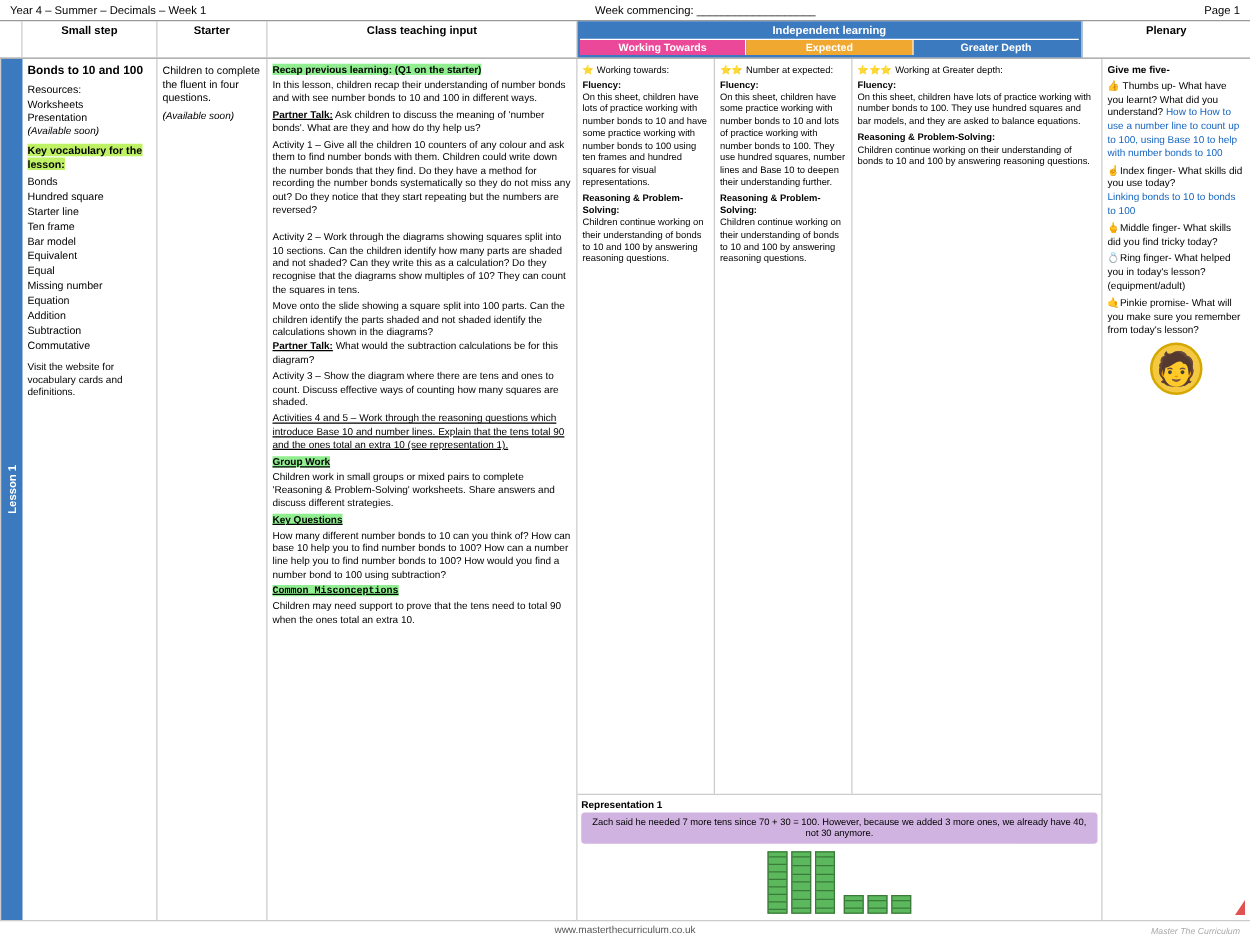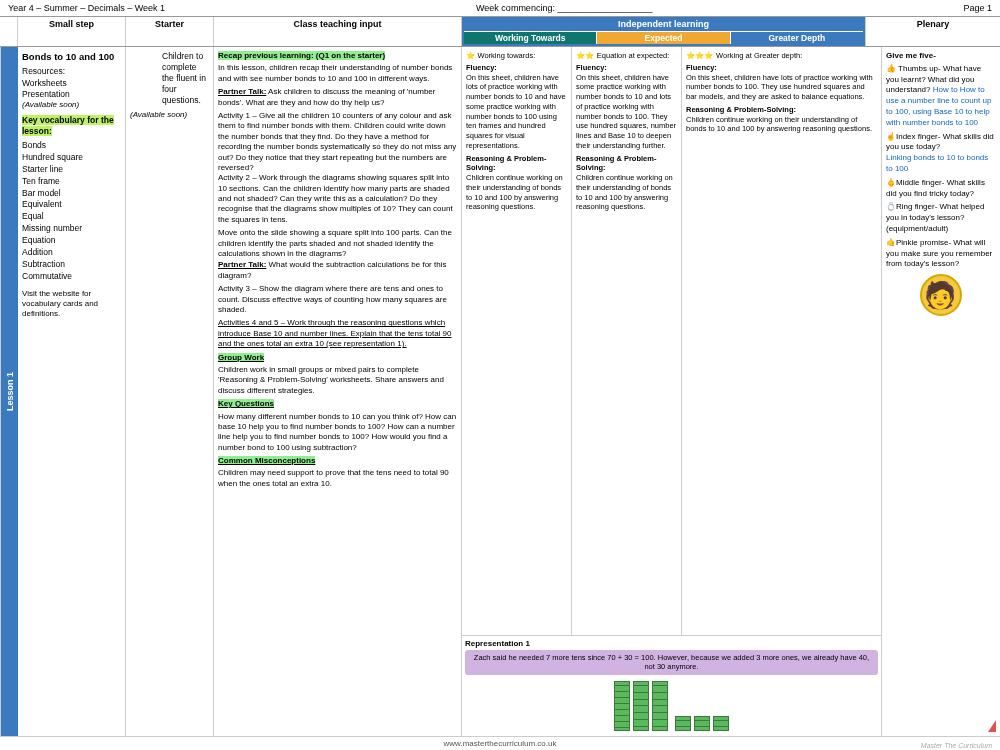--- a/index.html
+++ b/index.html
@@ -25,21 +25,21 @@
 
   <div style="display:flex; border-bottom:1px solid #999;">
     <div style="width:18px; border-right:1px solid #ccc;"></div>
     <div style="width:108px; text-align:center; font-weight:bold; font-size:9px; padding:2px; border-right:1px solid #ccc;">Small step</div>
     <div style="width:88px; text-align:center; font-weight:bold; font-size:9px; padding:2px; border-right:1px solid #ccc;">Starter</div>
     <div style="width:248px; text-align:center; font-weight:bold; font-size:9px; padding:2px; border-right:1px solid #ccc;">Class teaching input</div>
     <div style="flex:1; text-align:center; font-weight:bold; font-size:9px; padding:2px; border-right:1px solid #ccc; background:#3c7abf; color:white;">
       <span>Independent learning</span>
       
       <div style="display:flex; border-top:1px solid #fff; margin-top:2px;">
-        <div style="flex:1; background:#0f766e; color:white; font-size:8.5px; padding:1px; border-right:1px solid #fff;">Working Towards</div>
+        <div style="flex:1; background:#ec4899; color:white; font-size:8.5px; padding:1px; border-right:1px solid #fff;">Working Towards</div>
         <div style="flex:1; background:#f0a830; color:white; font-size:8.5px; padding:1px; border-right:1px solid #fff;">Expected</div>
         <div style="flex:1; background:#3c7abf; color:white; font-size:8.5px; padding:1px;">Greater Depth</div>
       </div>
     </div>
     <div style="width:134px; text-align:center; font-weight:bold; font-size:9px; padding:2px;">Plenary</div>
   </div>
 
   <div style="display:flex; flex:1; overflow:hidden; position:relative;">
 
     <div style="writing-mode:vertical-rl; transform:rotate(180deg); background:#3c7abf; color:white; font-weight:bold; font-size:9px; padding:4px 2px; display:flex; align-items:center; justify-content:center; width:18px; flex-shrink:0; border-right:1px solid #ccc;">Lesson 1</div>
@@ -64,51 +64,51 @@
         <div>Missing number</div>
         <div>Equation</div>
         <div>Addition</div>
         <div>Subtraction</div>
         <div>Commutative</div>
       </div>
       <div style="margin-top:6px; font-size:8px;">Visit the website for vocabulary cards and definitions.</div>
     </div>
 
     <div style="width:88px; flex-shrink:0; border-right:1px solid #ccc; padding:4px; font-size:8.5px; line-height:1.3; overflow:hidden;">
-      <div style="font-size:8.5px; line-height:1.3;margin-left:32px;">Children to complete the fluent in four questions.</div>
+      <div style="font-size:8.5px; line-height:1.3;">Children to complete the fluent in four questions.</div>
       <div style="font-size:8px; font-style:italic; margin-top:4px;">(Available soon)</div>
     </div>
 
     <div style="width:248px; flex-shrink:0; border-right:1px solid #ccc; padding:4px; font-size:8px; line-height:1.3; overflow-y:auto;">
       <div style="margin-bottom:2px;">
         <span style="background:#90ee90; font-weight:bold; font-size:8px;">Recap previous learning: (Q1 on the starter)</span>
       </div>
       <p style="margin-bottom:3px;">In this lesson, children recap their understanding of number bonds and with see number bonds to 10 and 100 in different ways.</p>
       <p style="margin-bottom:3px;">
         <span style="font-weight:bold; text-decoration:underline;">Partner Talk:</span>
         <span>Ask children to discuss the meaning of 'number bonds'. What are they and how do thy help us?</span>
       </p>
-      <p style="margin-bottom:0;">Activity 1 – Give all the children 10 counters of any colour and ask them to find number bonds with them. Children could write down the number bonds that they find. Do they have a method for recording the number bonds systematically so they do not miss any out? Do they notice that they start repeating but the numbers are reversed?</p>
+      <p style="margin-bottom:12px;">Activity 1 – Give all the children 10 counters of any colour and ask them to find number bonds with them. Children could write down the number bonds that they find. Do they have a method for recording the number bonds systematically so they do not miss any out? Do they notice that they start repeating but the numbers are reversed?</p>
       <p style="margin-bottom:3px;">Activity 2 – Work through the diagrams showing squares split into 10 sections. Can the children identify how many parts are shaded and not shaded? Can they write this as a calculation? Do they recognise that the diagrams show multiples of 10? They can count the squares in tens.</p>
       <p style="margin-bottom:1px;">Move onto the slide showing a square split into 100 parts. Can the children identify the parts shaded and not shaded identify the calculations shown in the diagrams?</p>
       <p style="margin-bottom:3px;">
         <span style="font-weight:bold; text-decoration:underline;">Partner Talk:</span>
         <span>What would the subtraction calculations be for this diagram?</span>
       </p>
       <p style="margin-bottom:3px;">Activity 3 – Show the diagram where there are tens and ones to count. Discuss effective ways of counting how many squares are shaded.</p>
       <p style="margin-bottom:3px;text-decoration:underline;">Activities 4 and 5 – Work through the reasoning questions which introduce Base 10 and number lines. Explain that the tens total 90 and the ones total an extra 10 (see representation 1).</p>
       <div style="margin-bottom:2px;">
         <span style="background:#90ee90; font-weight:bold; font-size:8px; text-decoration:underline;">Group Work</span>
       </div>
       <p style="margin-bottom:3px;">Children work in small groups or mixed pairs to complete 'Reasoning &amp; Problem-Solving' worksheets. Share answers and discuss different strategies.</p>
       <div style="margin-bottom:2px;">
         <span style="background:#90ee90; font-weight:bold; font-size:8px; text-decoration:underline;">Key Questions</span>
       </div>
       <p style="margin-bottom:3px;">How many different number bonds to 10 can you think of? How can base 10 help you to find number bonds to 100? How can a number line help you to find number bonds to 100? How would you find a number bond to 100 using subtraction?</p>
-      <div style="margin-bottom:2px;">
+      <div style="margin-bottom:2px;font-family:Liberation Mono, monospace;">
         <span style="background:#90ee90; font-weight:bold; font-size:8px; text-decoration:underline;">Common Misconceptions</span>
       </div>
       <p>Children may need support to prove that the tens need to total 90 when the ones total an extra 10.</p>
     </div>
 
     <div style="flex:1; display:flex; flex-direction:column; border-right:1px solid #ccc;">
       <div style="display:flex; flex:1;">
 
         <div style="width:110px; border-right:1px solid #ccc; padding:4px; font-size:7.5px; line-height:1.3; overflow:hidden;">
           <div style="margin-bottom:2px;">
@@ -117,21 +117,21 @@
           </div>
           <div style="font-weight:bold; font-size:7.5px;">Fluency:</div>
           <p style="margin-bottom:3px;">On this sheet, children have lots of practice working with number bonds to 10 and have some practice working with number bonds to 100 using ten frames and hundred squares for visual representations.</p>
           <div style="font-weight:bold; font-size:7.5px;">Reasoning &amp; Problem-Solving:</div>
           <p>Children continue working on their understanding of bonds to 10 and 100 by answering reasoning questions.</p>
         </div>
 
         <div style="width:110px; border-right:1px solid #ccc; padding:4px; font-size:7.5px; line-height:1.3; overflow:hidden;">
           <div style="margin-bottom:2px;">
             <span style="color:#f0a830;">⭐⭐</span>
-            <span style="font-size:7.5px;">Equation at expected:</span>
+            <span style="font-size:7.5px;">Number at expected:</span>
           </div>
           <div style="font-weight:bold; font-size:7.5px;">Fluency:</div>
           <p style="margin-bottom:3px;">On this sheet, children have some practice working with number bonds to 10 and lots of practice working with number bonds to 100. They use hundred squares, number lines and Base 10 to deepen their understanding further.</p>
           <div style="font-weight:bold; font-size:7.5px;">Reasoning &amp; Problem-Solving:</div>
           <p>Children continue working on their understanding of bonds to 10 and 100 by answering reasoning questions.</p>
         </div>
 
         <div style="padding:4px; font-size:7.5px; line-height:1.3; overflow:hidden; flex:1;">
           <div style="margin-bottom:2px;">
             <span style="color:#3c7abf;">⭐⭐⭐</span>

